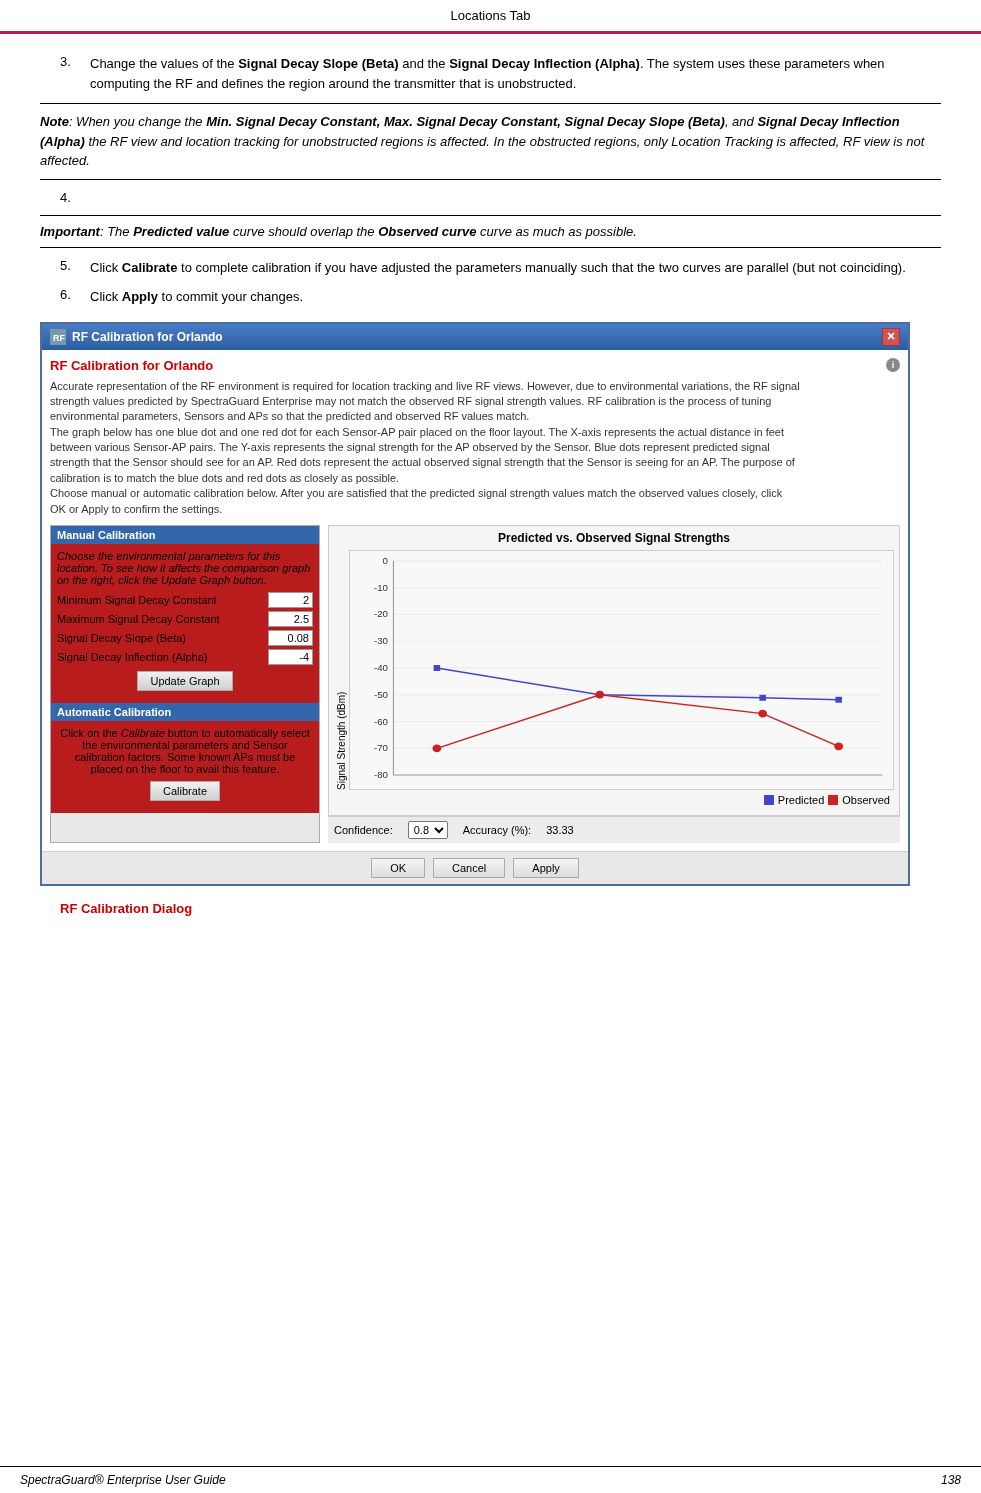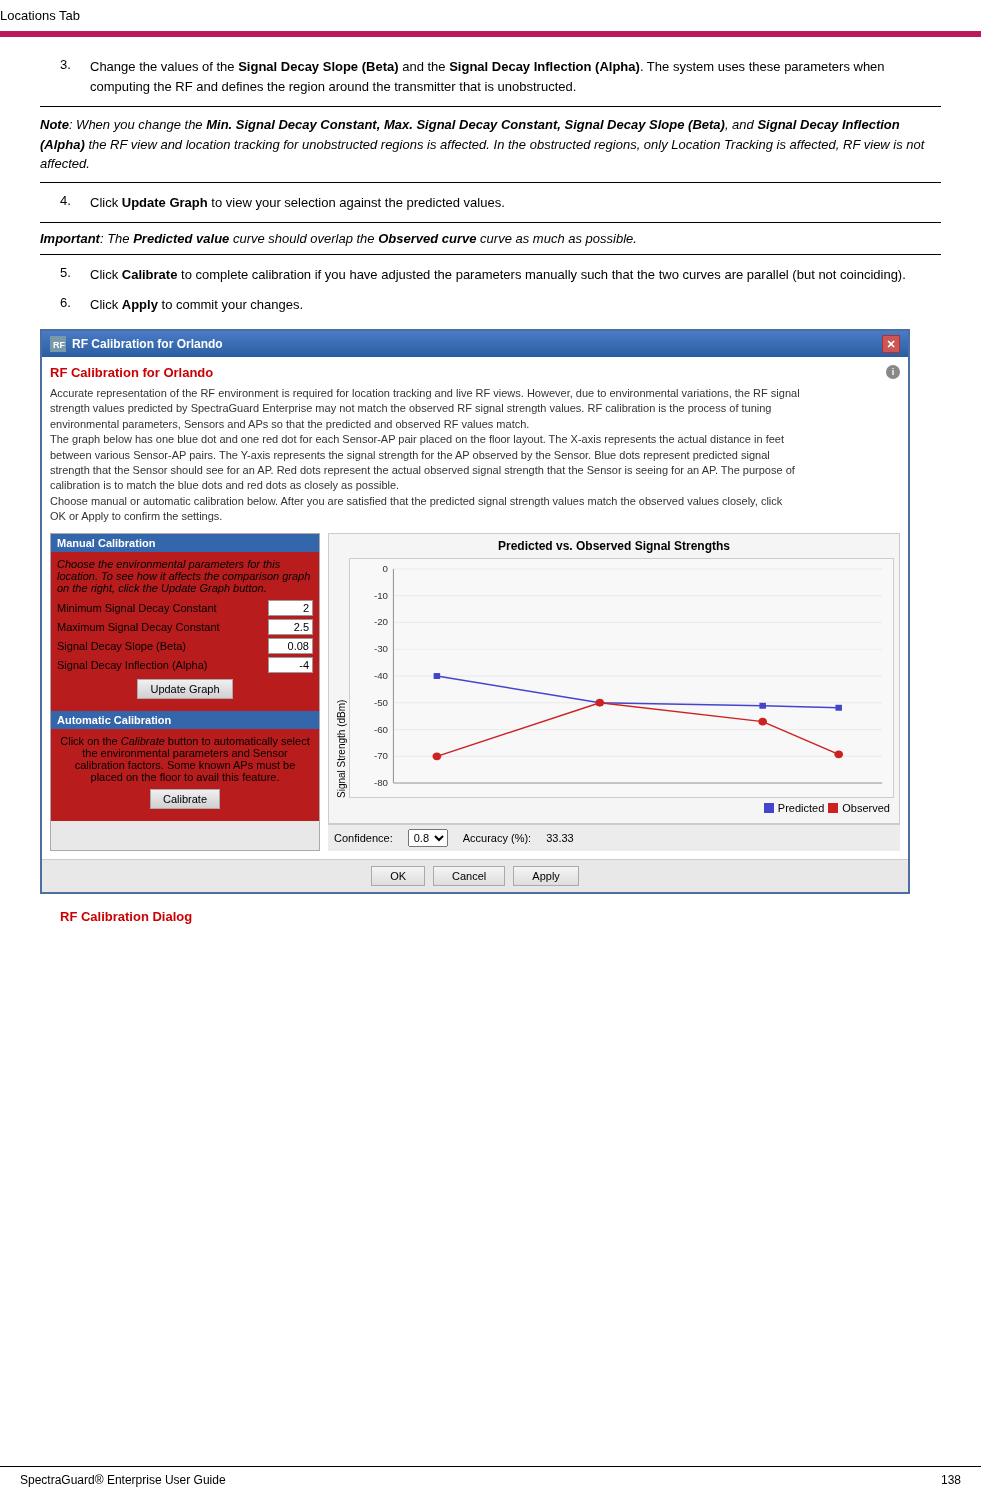--- a/index.html
+++ b/index.html
@@ -7,36 +7,38 @@
       font-family: Arial, sans-serif;
       font-size: 13px;
       background: #fff;
       color: #000;
       width: 981px;
       min-height: 1493px;
       position: relative;
     }
 
     .page-header {
+      text-align: center;
       padding: 8px 0;
       font-size: 13px;
-      border-bottom: 6px solid #be185d;
+      border-bottom: 3px solid #be185d;
       margin-bottom: 10px;
     }
 
     .page-footer {
       position: absolute;
       bottom: 0;
       left: 0;
       right: 0;
       border-top: 1px solid #000;
       display: flex;
       justify-content: space-between;
       padding: 6px 20px;
       font-size: 12px;
+      font-style: italic;
     }
 
     .content {
       padding: 10px 40px 60px 40px;
     }
 
     .step-item {
       display: flex;
       margin-bottom: 10px;
       padding-left: 20px;
@@ -367,23 +369,20 @@
       Change the values of the <strong>Signal Decay Slope (Beta)</strong> and the <strong>Signal Decay Inflection (Alpha)</strong>. The system uses these parameters when computing the RF and defines the region around the transmitter that is unobstructed.
     </span>
   </div>
 
   <div class="note-box">
     <span><strong><em>Note</em></strong><em>: When you change the <strong>Min. Signal Decay Constant, Max. Signal Decay Constant, Signal Decay Slope (Beta)</strong>, and <strong>Signal Decay Inflection (Alpha)</strong> the RF view and location tracking for unobstructed regions is affected. In the obstructed regions, only Location Tracking is affected, RF view is not affected.</em></span>
   </div>
 
   <div class="step-item">
     <span class="step-num">4.</span>
-    <span class="step-text">
-      Click <strong>Update Graph</strong> to view your selection against the predicted values.
-    </span>
   </div>
 
   <div class="important-box">
     <em><strong>Important</strong>: The <strong><em>Predicted value</em></strong> curve should overlap the <strong><em>Observed curve</em></strong> curve as much as possible.</em>
   </div>
 
   <div class="step-item">
     <span class="step-num">5.</span>
     <span class="step-text">
       Click <strong>Calibrate</strong> to complete calibration if you have adjusted the parameters manually such that the two curves are parallel (but not coinciding).

